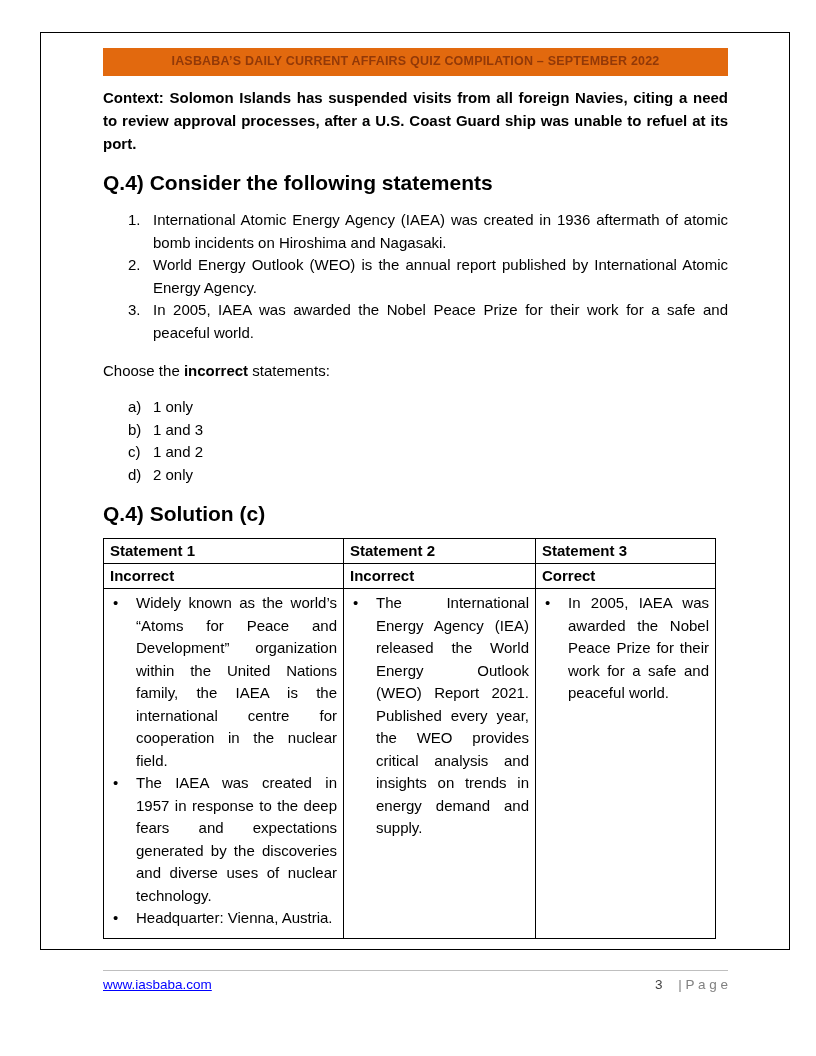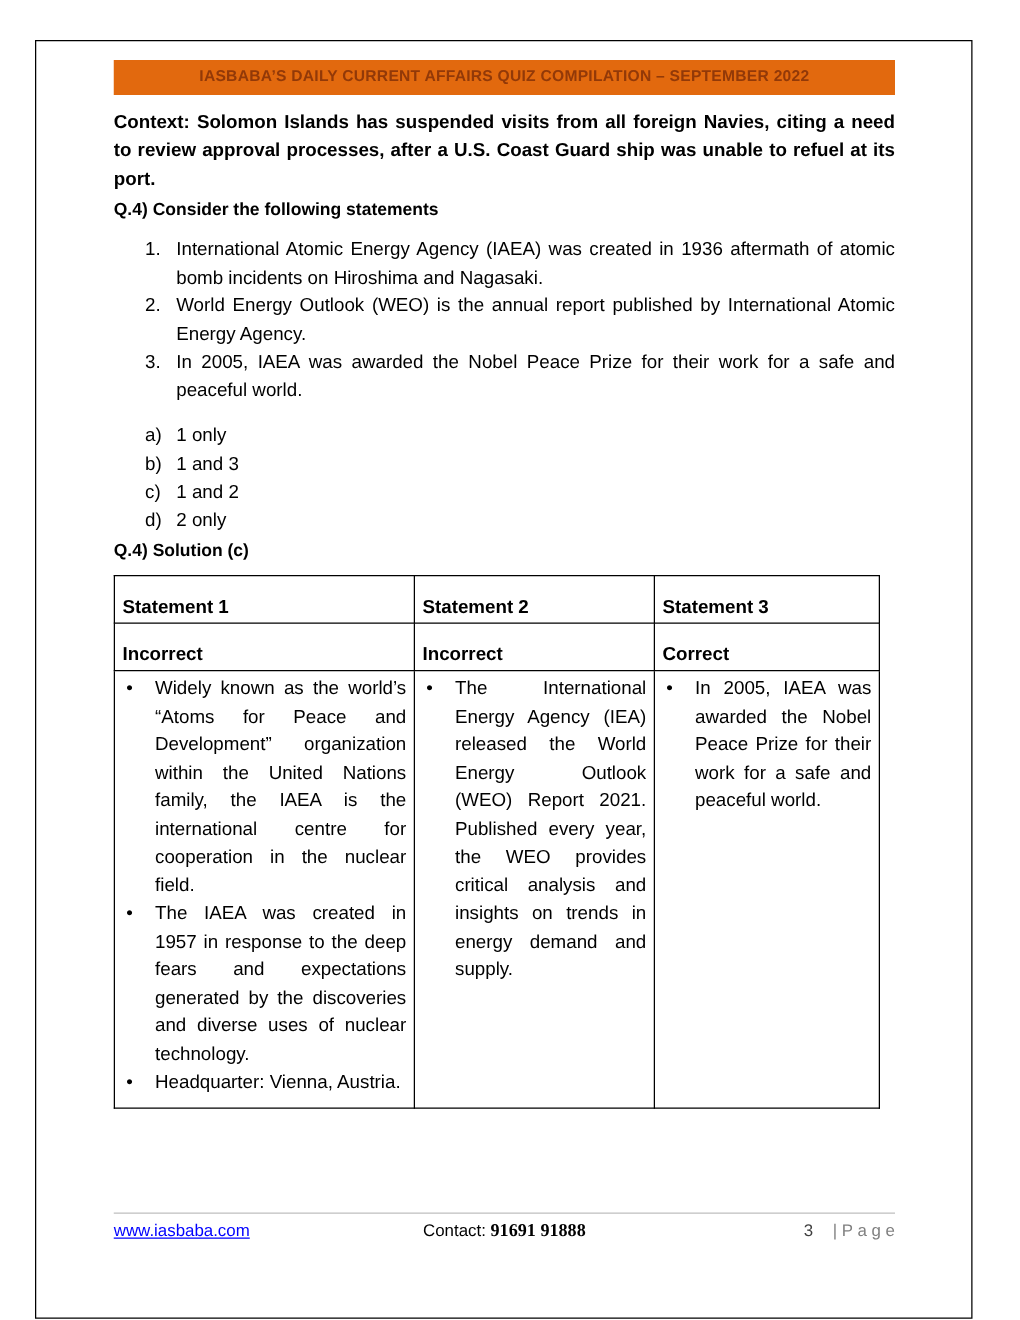--- a/index.html
+++ b/index.html
@@ -2,37 +2,37 @@
 <html style="--banner_bg: #E2690E; --banner_text: #923908; --red_heading: #FF0000; --link: #0000FF; --gray: #808080; --divider: #BFBFBF;"><head>
 <meta charset="utf-8">
 <style>
   * { margin:0; padding:0; box-sizing:border-box; }
   html,body { background:#ffffff; }
   .page {
     position:relative; width:816px; height:1056px; background:#fff;
     font-family:"Liberation Sans", sans-serif; color:#000; overflow:hidden;
   }
   .frame {
-    position:absolute; left:28px; top:32px; width:750px; height:1023px;
+    position:absolute; left:40px; top:32px; width:750px; height:918px;
     border:1px solid #000; background:#fff;
   }
   .content { position:absolute; left:62px; top:0; width:625px; }
 
   .banner {
     margin-top:15px; background:var(--banner_bg, #E2690E);
     color:var(--banner_text, #923908);
     font-weight:bold; font-size:12.5px; line-height:15px;
     text-align:center; padding:6px 0 7px 0; letter-spacing:0.2px;
   }
 
   .para-bold {
     margin-top:10px; font-size:15px; line-height:23px;
     font-weight:bold; text-align:justify;
   }
-  .heading { margin-top:4px; font-size:14px; font-weight:bold; }
+  .heading { margin-top:16px; font-size:21px; font-weight:bold; }
 
   .num-list { margin-top:14px; padding-left:25px; }
   .num-item { display:flex; font-size:15px; line-height:22.5px; }
   .num-item .marker { flex:0 0 25px; }
   .num-item .txt { flex:1; text-align:justify; }
 
   .choose-line { margin-top:16px; font-size:15px; line-height:22px; }
   .choose-line .b { font-weight:bold; }
 
   .opt-list { margin-top:14px; padding-left:25px; }
@@ -42,21 +42,21 @@
   .red-heading {
     margin-top:20px; font-size:15px; font-weight:bold;
     color:var(--red_heading, #FF0000);
   }
 
   table.analysis {
     margin-top:12px; border-collapse:collapse; table-layout:fixed; width:612px;
   }
   table.analysis td {
     border:1px solid #000; font-size:15px; vertical-align:top;
-    padding:15px 6px 3px 6px;
+    padding:2px 6px 3px 6px;
   }
   table.analysis tr.hdr td, table.analysis tr.verdict td { font-weight:bold; line-height:19px; }
   table.analysis tr.body td { padding:3px 6px 8px 6px; }
   .bullet-item { display:flex; line-height:22.5px; }
   .bullet-item .b { flex:0 0 26px; padding-left:3px; }
   .bullet-item .t { flex:1; text-align:justify; }
 
   .footer {
     position:absolute; left:62px; top:937px; width:625px;
     border-top:1px solid var(--divider, #BFBFBF);
@@ -92,20 +92,21 @@
         <div class="num-item">
           <span class="marker">2.</span>
           <span class="txt">World Energy Outlook (WEO) is the annual report published by International Atomic Energy Agency.</span>
         </div>
         <div class="num-item">
           <span class="marker">3.</span>
           <span class="txt">In 2005, IAEA was awarded the Nobel Peace Prize for their work for a safe and peaceful world.</span>
         </div>
       </div>
 
+      <p class="choose-line"><span>Choose the </span><span class="b">incorrect</span><span> statements:</span></p>
 
       <div class="opt-list">
         <div class="opt-item">
           <span class="marker">a)</span>
           <span class="txt">1 only</span>
         </div>
         <div class="opt-item">
           <span class="marker">b)</span>
           <span class="txt">1 and 3</span>
         </div>
@@ -166,17 +167,16 @@
               <span class="t">In 2005, IAEA was awarded the Nobel Peace Prize for their work for a safe and peaceful world.</span>
             </div>
           </td>
         </tr>
       </tbody>
         </table>
     </div>
 
     <div class="footer">
       <span class="left"><a class="website">www.iasbaba.com</a></span>
-      <span class="center"><span>Contact: </span><span class="phone">91691 91888</span></span>
       <span class="right"><span class="pageno-num">3</span><span class="pageno-rest"> | P a g e</span></span>
     </div>
   </div>
 </div>
 
 </body></html>

